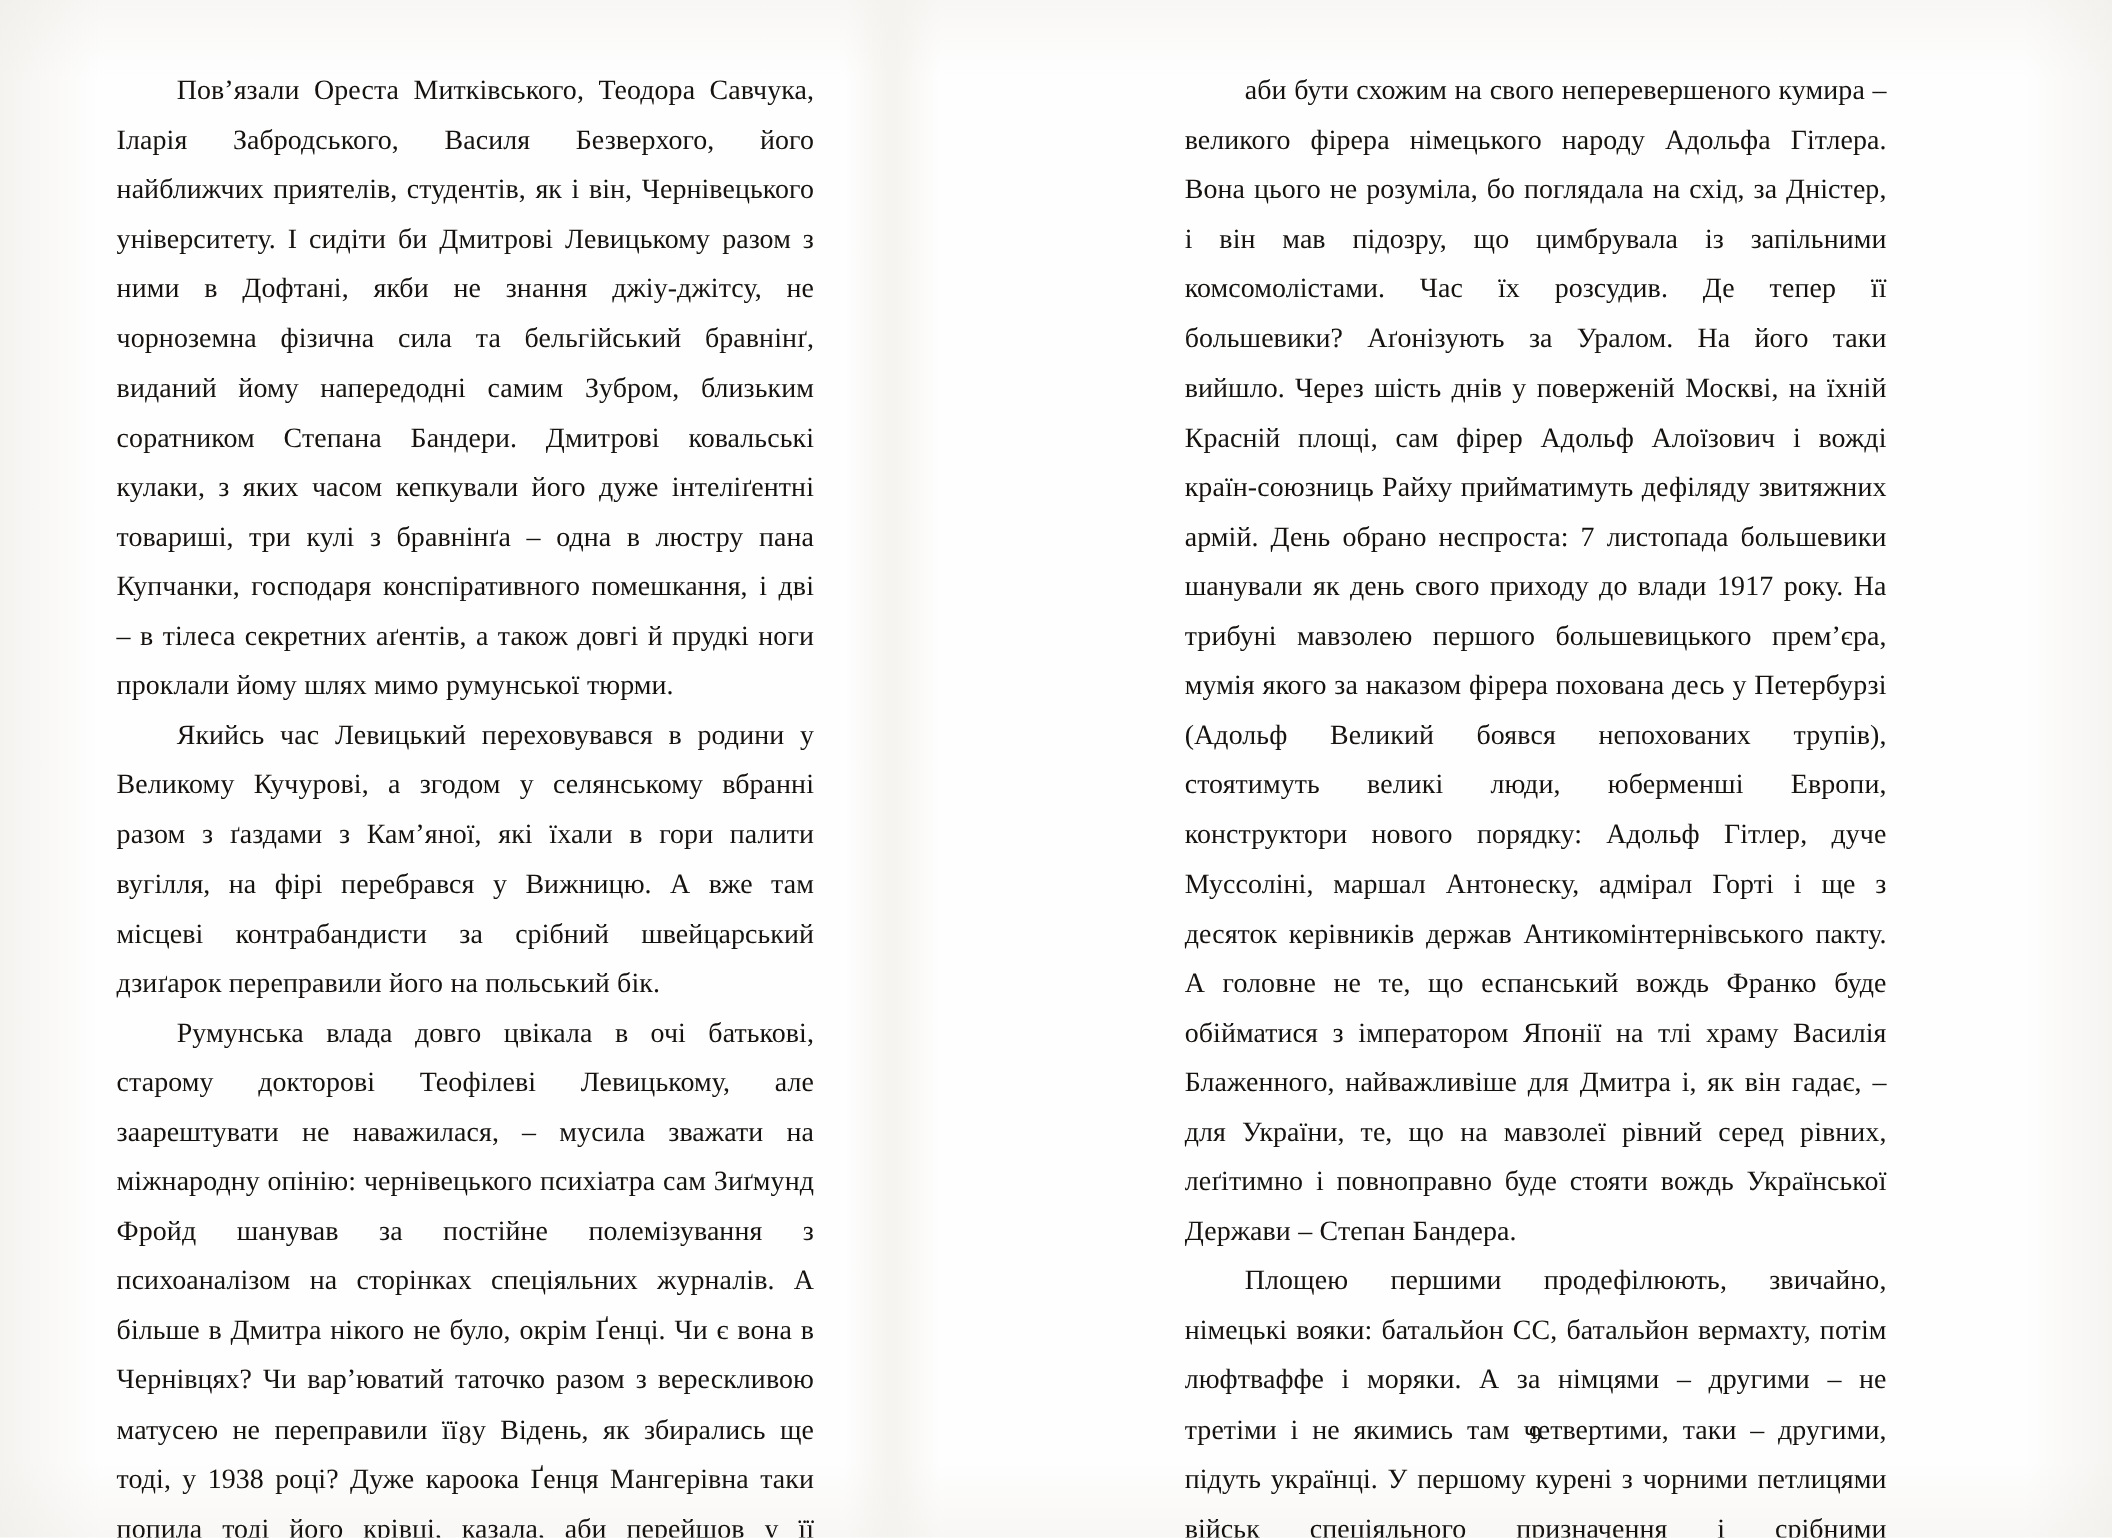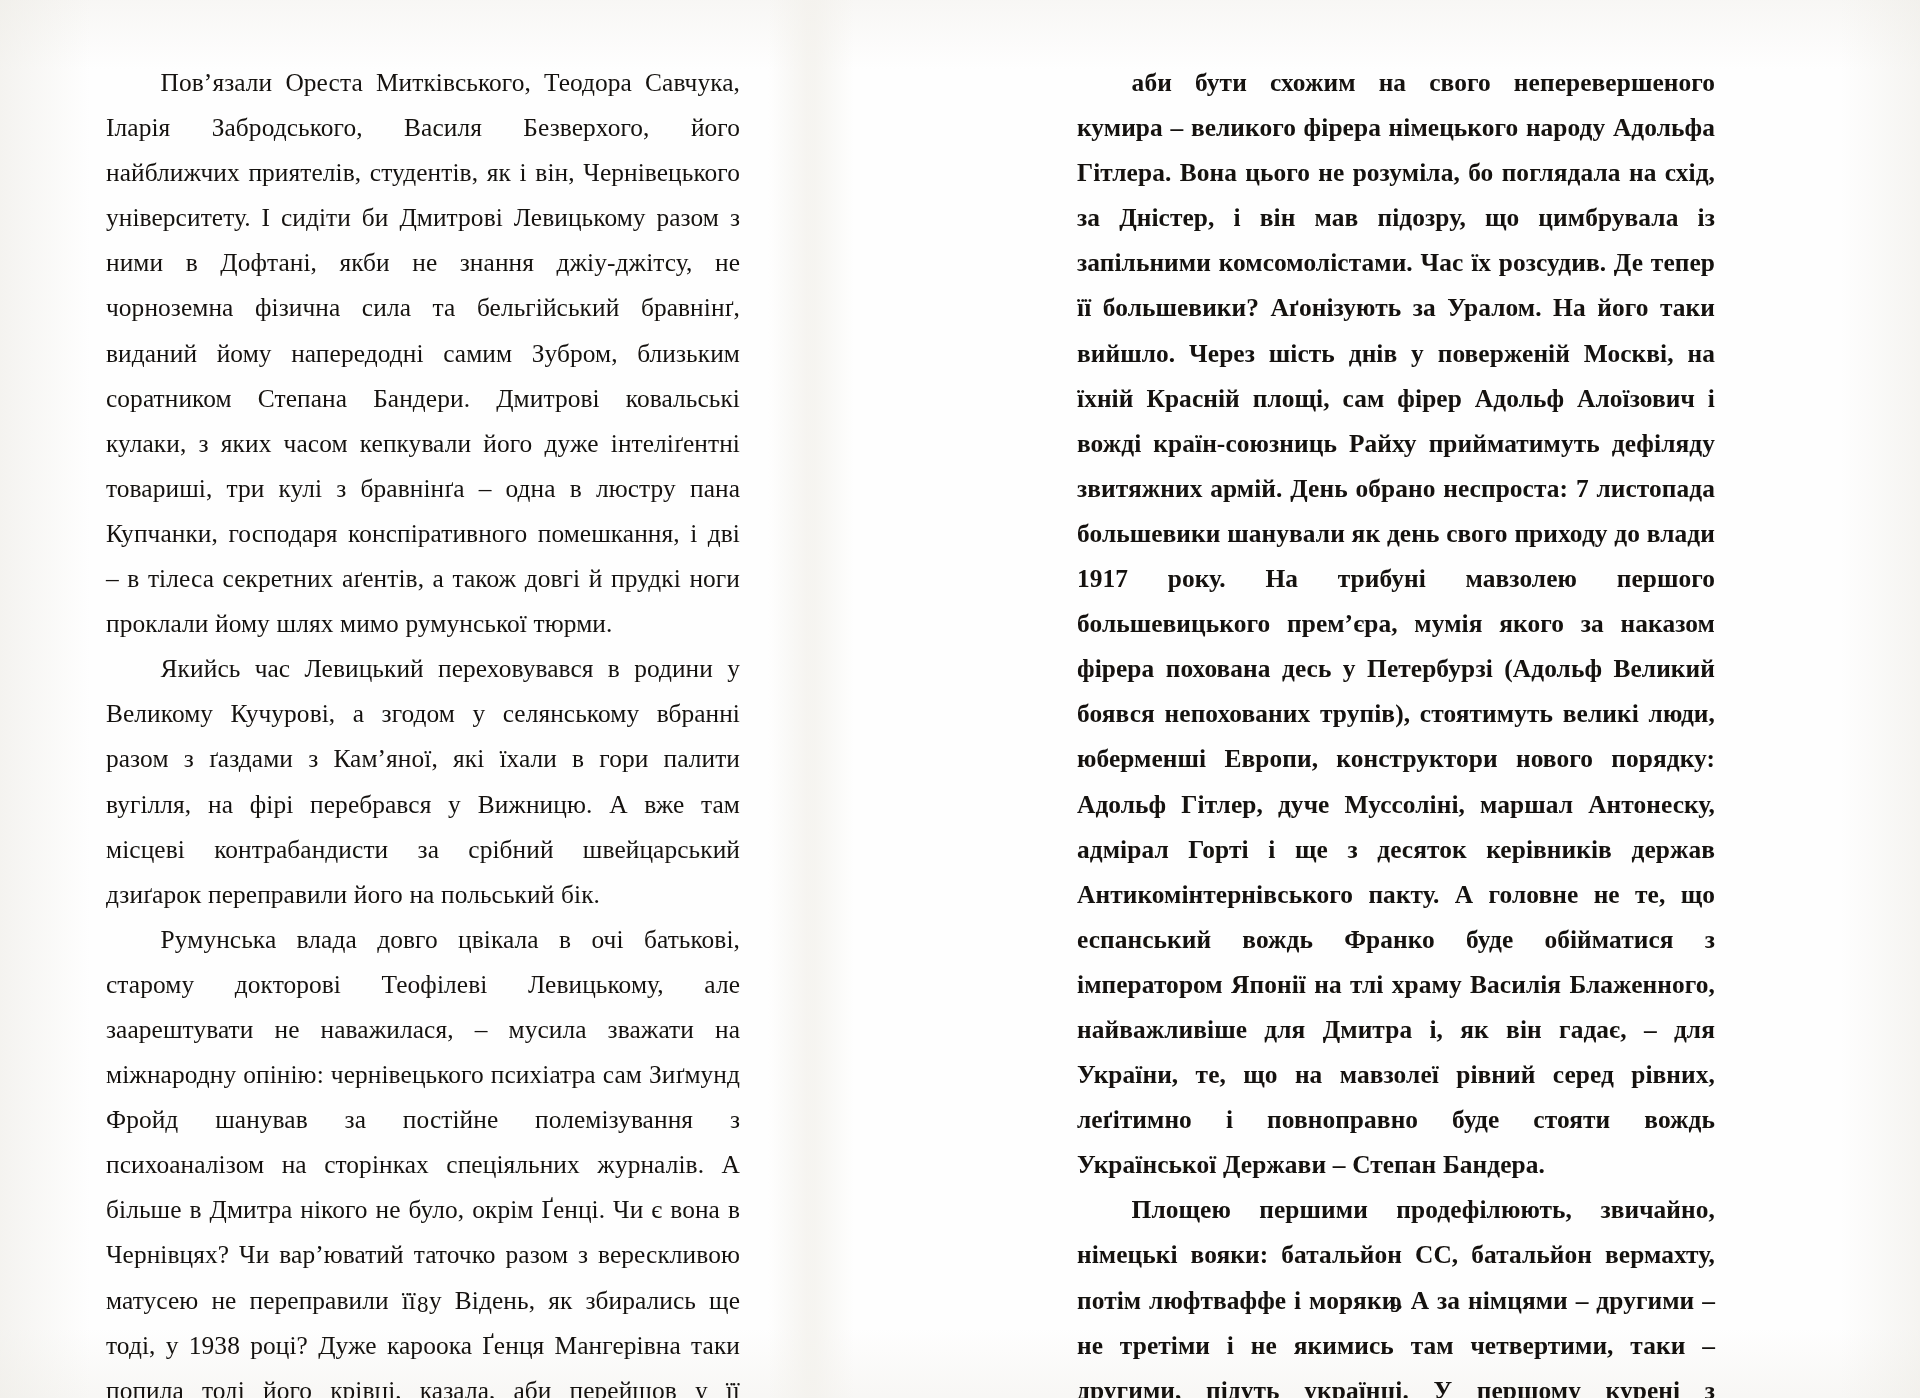--- a/index.html
+++ b/index.html
@@ -54,21 +54,21 @@
 
   .page {
     position: relative;
     width: 745px;
     height: 100%;
     display: flex;
     flex-direction: column;
   }
 
   .page-left  { margin-left: 106px; }
-  .page-right { margin-right: 98px; font-weight: bold; }
+  .page-right { margin-right: 98px; }
 
   .text-block {
     position: absolute;
     top: 60px;
     left: 0;
     width: 634px;
   }
 
   .page-right .text-block { width: 638px; }
 

